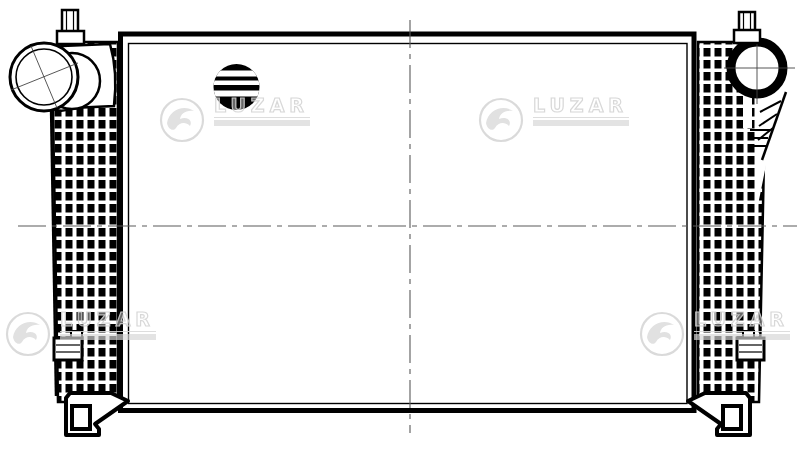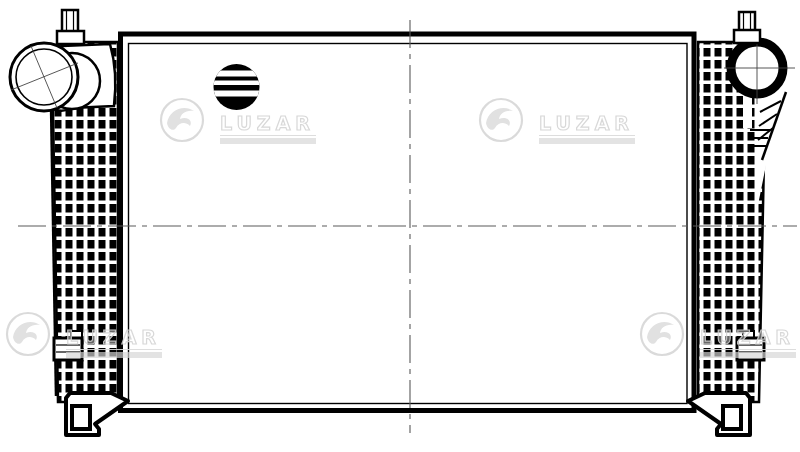--- a/index.html
+++ b/index.html
@@ -3,21 +3,21 @@
 <meta charset="utf-8">
 <style>
   html,body{margin:0;padding:0;background:#ffffff;}
   .canvas{
     position:relative;width:800px;height:452px;background:#ffffff;overflow:hidden;
     font-family:"DejaVu Sans", sans-serif;
   }
   .drawing-svg{position:absolute;left:0;top:0;}
   
   .wm{
-    position:absolute;display:flex;align-items:flex-end;gap:14px;
+    position:absolute;display:flex;align-items:flex-start;gap:8px;
     pointer-events:none;opacity:.9;
   }
   .wm-logo{flex:0 0 auto;}
   .wm-body{display:flex;flex-direction:column;}
   .wm-text{
     font-family:"DejaVu Sans", sans-serif;
     font-weight:bold;font-size:19px;line-height:19px;letter-spacing:5px;
     color:rgba(255,255,255,0.45);
     -webkit-text-stroke:1.2px #d4d4d4;
     border-bottom:1.5px solid #dadada;

